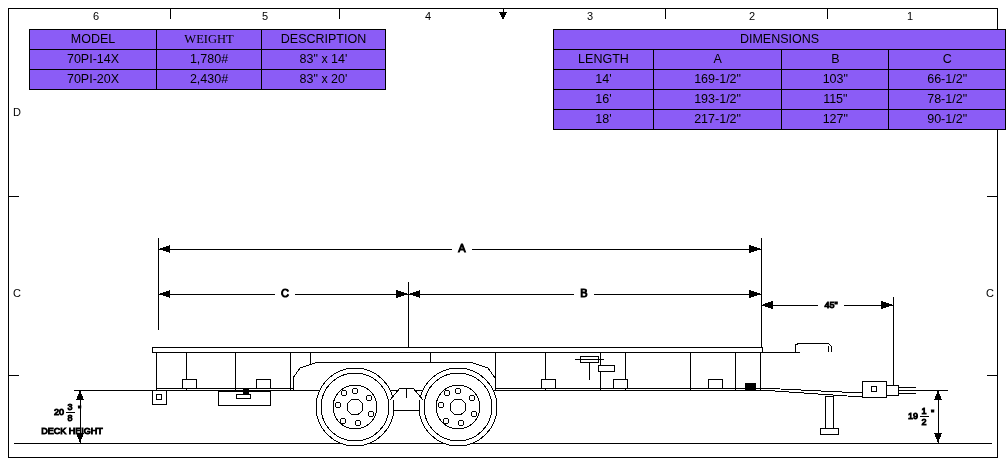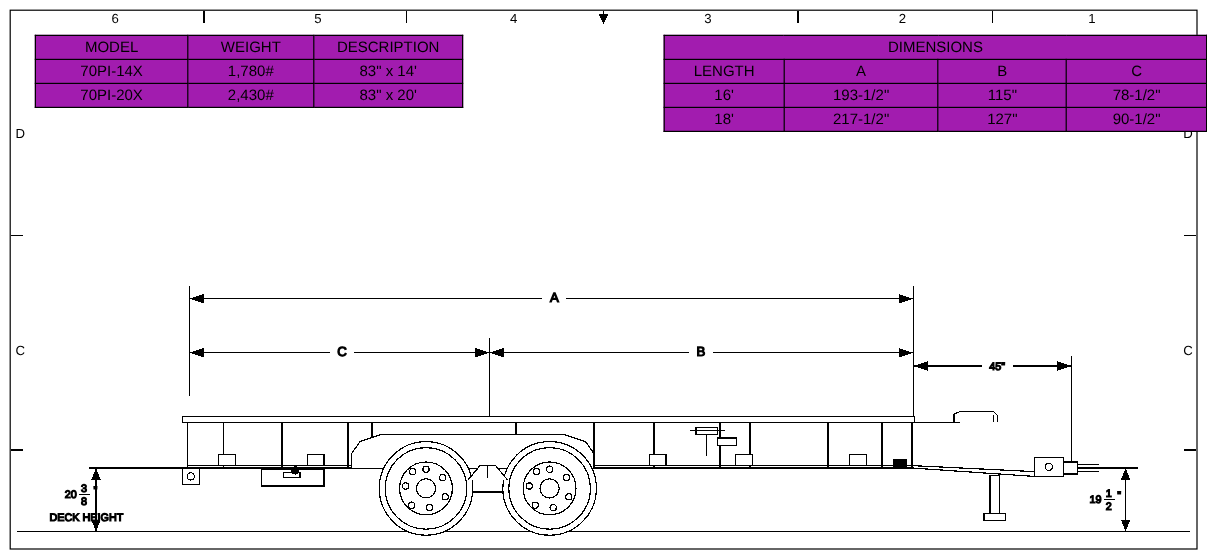--- a/index.html
+++ b/index.html
@@ -4,26 +4,26 @@
 <style>
   html,body{margin:0;padding:0;background:#ffffff;}
   body{width:1006px;height:466px;position:relative;font-family:"Liberation Sans",sans-serif;color:#000;overflow:hidden;}
   #sheet{position:absolute;left:0;top:0;width:1006px;height:466px;}
 
   
   .frame{position:absolute;left:8px;top:8px;width:990px;height:450px;border:1px solid #000;box-sizing:border-box;}
   .zone-lbl{position:absolute;font-size:11px;color:#000;text-align:center;}
 
   
-  table.dwg{border-collapse:collapse;position:absolute;background:#a21caf;}
+  table.dwg{border-collapse:collapse;position:absolute;background:#8b5cf6;}
   table.dwg td,table.dwg th{border:1px solid #000;font-size:12.5px;text-align:center;padding:1px 4px;font-weight:normal;font-family:"Liberation Sans",sans-serif;line-height:1.25;}
   #model-table{left:29px;top:29px;}
   #model-table td,#model-table th{height:17px;}
   #model-table .c0{width:118px;}
-  #model-table .c1{width:96px;}
+  #model-table .c1{width:96px;font-family:Liberation Serif, serif;}
   #model-table .c2{width:115px;}
   #dim-table{left:553px;top:29px;}
   #dim-table td,#dim-table th{height:17px;}
   #dim-table .d0{width:92px;}
   #dim-table .d1{width:122px;}
   #dim-table .d2{width:100px;}
   #dim-table .d3{width:110px;}
 
   
   #draw{position:absolute;left:0;top:0;width:1006px;height:466px;}
@@ -73,20 +73,26 @@
   <table class="dwg" id="dim-table">
     <tbody>
         <tr>
       <th colspan="4">DIMENSIONS</th>
     </tr>
     <tr>
       <th class="d0">LENGTH</th>
       <th class="d1">A</th>
       <th class="d2">B</th>
       <th class="d3">C</th>
+    </tr>
+    <tr>
+      <td>14'</td>
+      <td>169-1/2"</td>
+      <td>103"</td>
+      <td>66-1/2"</td>
     </tr>
     <tr>
       <td>16'</td>
       <td>193-1/2"</td>
       <td>115"</td>
       <td>78-1/2"</td>
     </tr>
     <tr>
       <td>18'</td>
       <td>217-1/2"</td>

